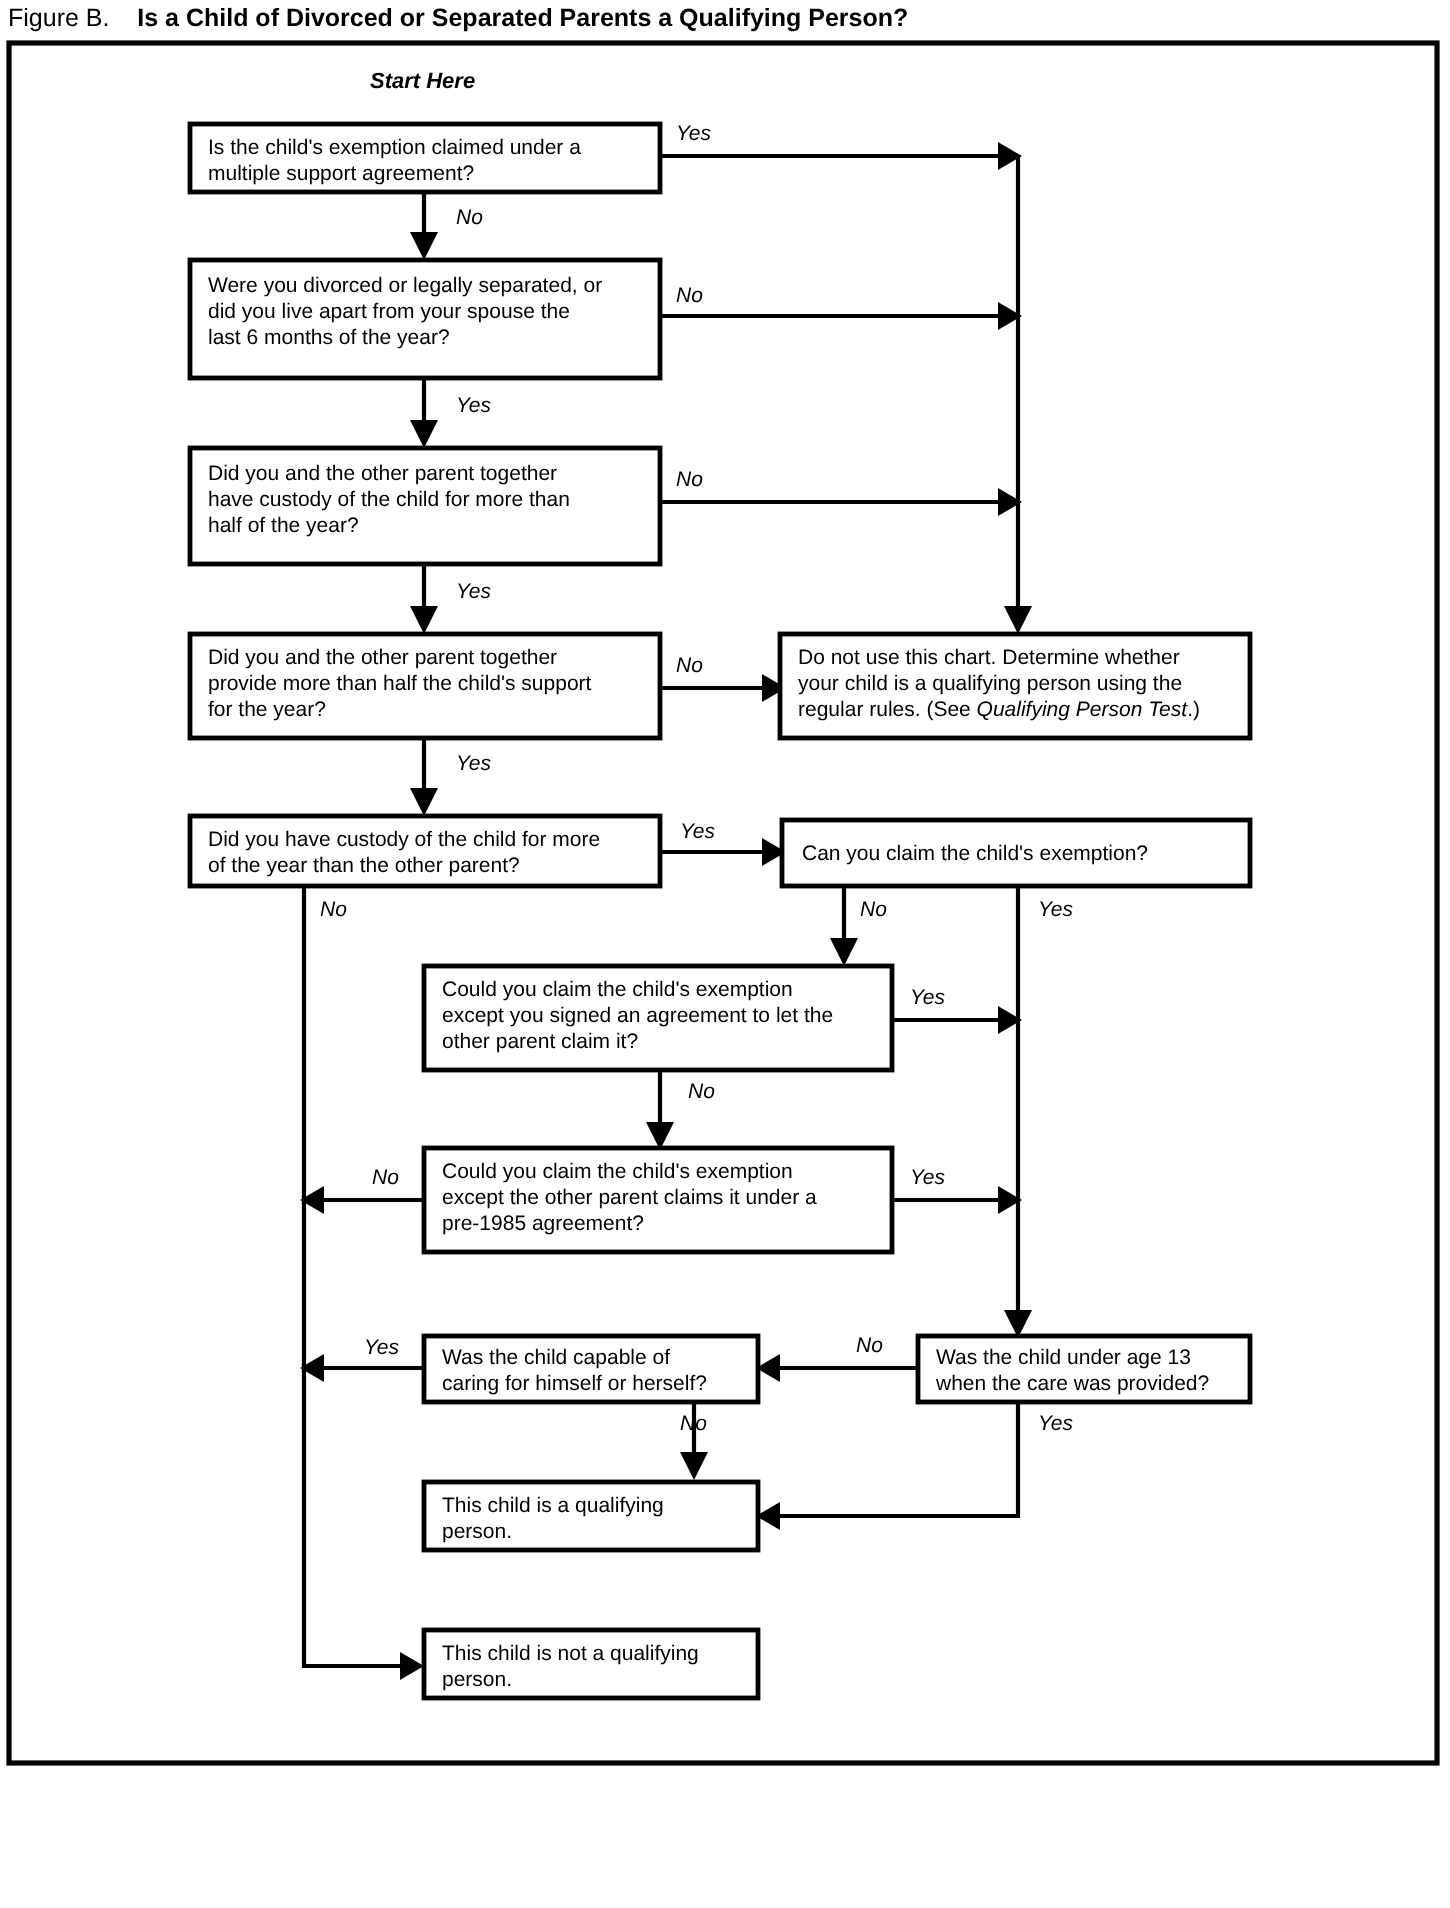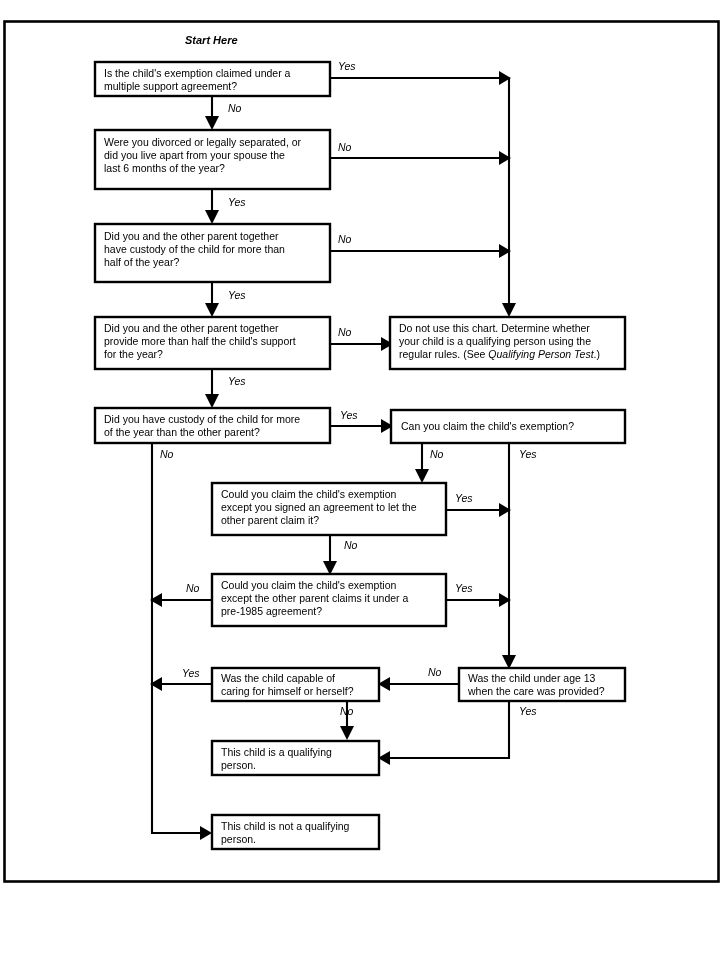--- a/index.html
+++ b/index.html
@@ -75,20 +75,25 @@
   }
   .arrowhead {
     fill: #000000;
   }
 </style>
 </head>
 <body>
 
 <div id="figure-root">
 
+  <div class="fig-title">
+    <span class="fig-label">Figure B.</span>
+    <span>&nbsp;&nbsp;</span>
+    <span class="fig-head">Is a Child of Divorced or Separated Parents a Qualifying Person?</span>
+  </div>
 
   <svg id="chart-svg" width="725" height="954" viewBox="0 0 725 954">
 
     <rect class="frame-rect" x="4.5" y="21.5" width="714" height="860"></rect>
 
     <text class="start-label" x="185" y="44">Start Here</text>
 
     <g>
 
       <path class="link" d="M330,78 L507,78"></path>

